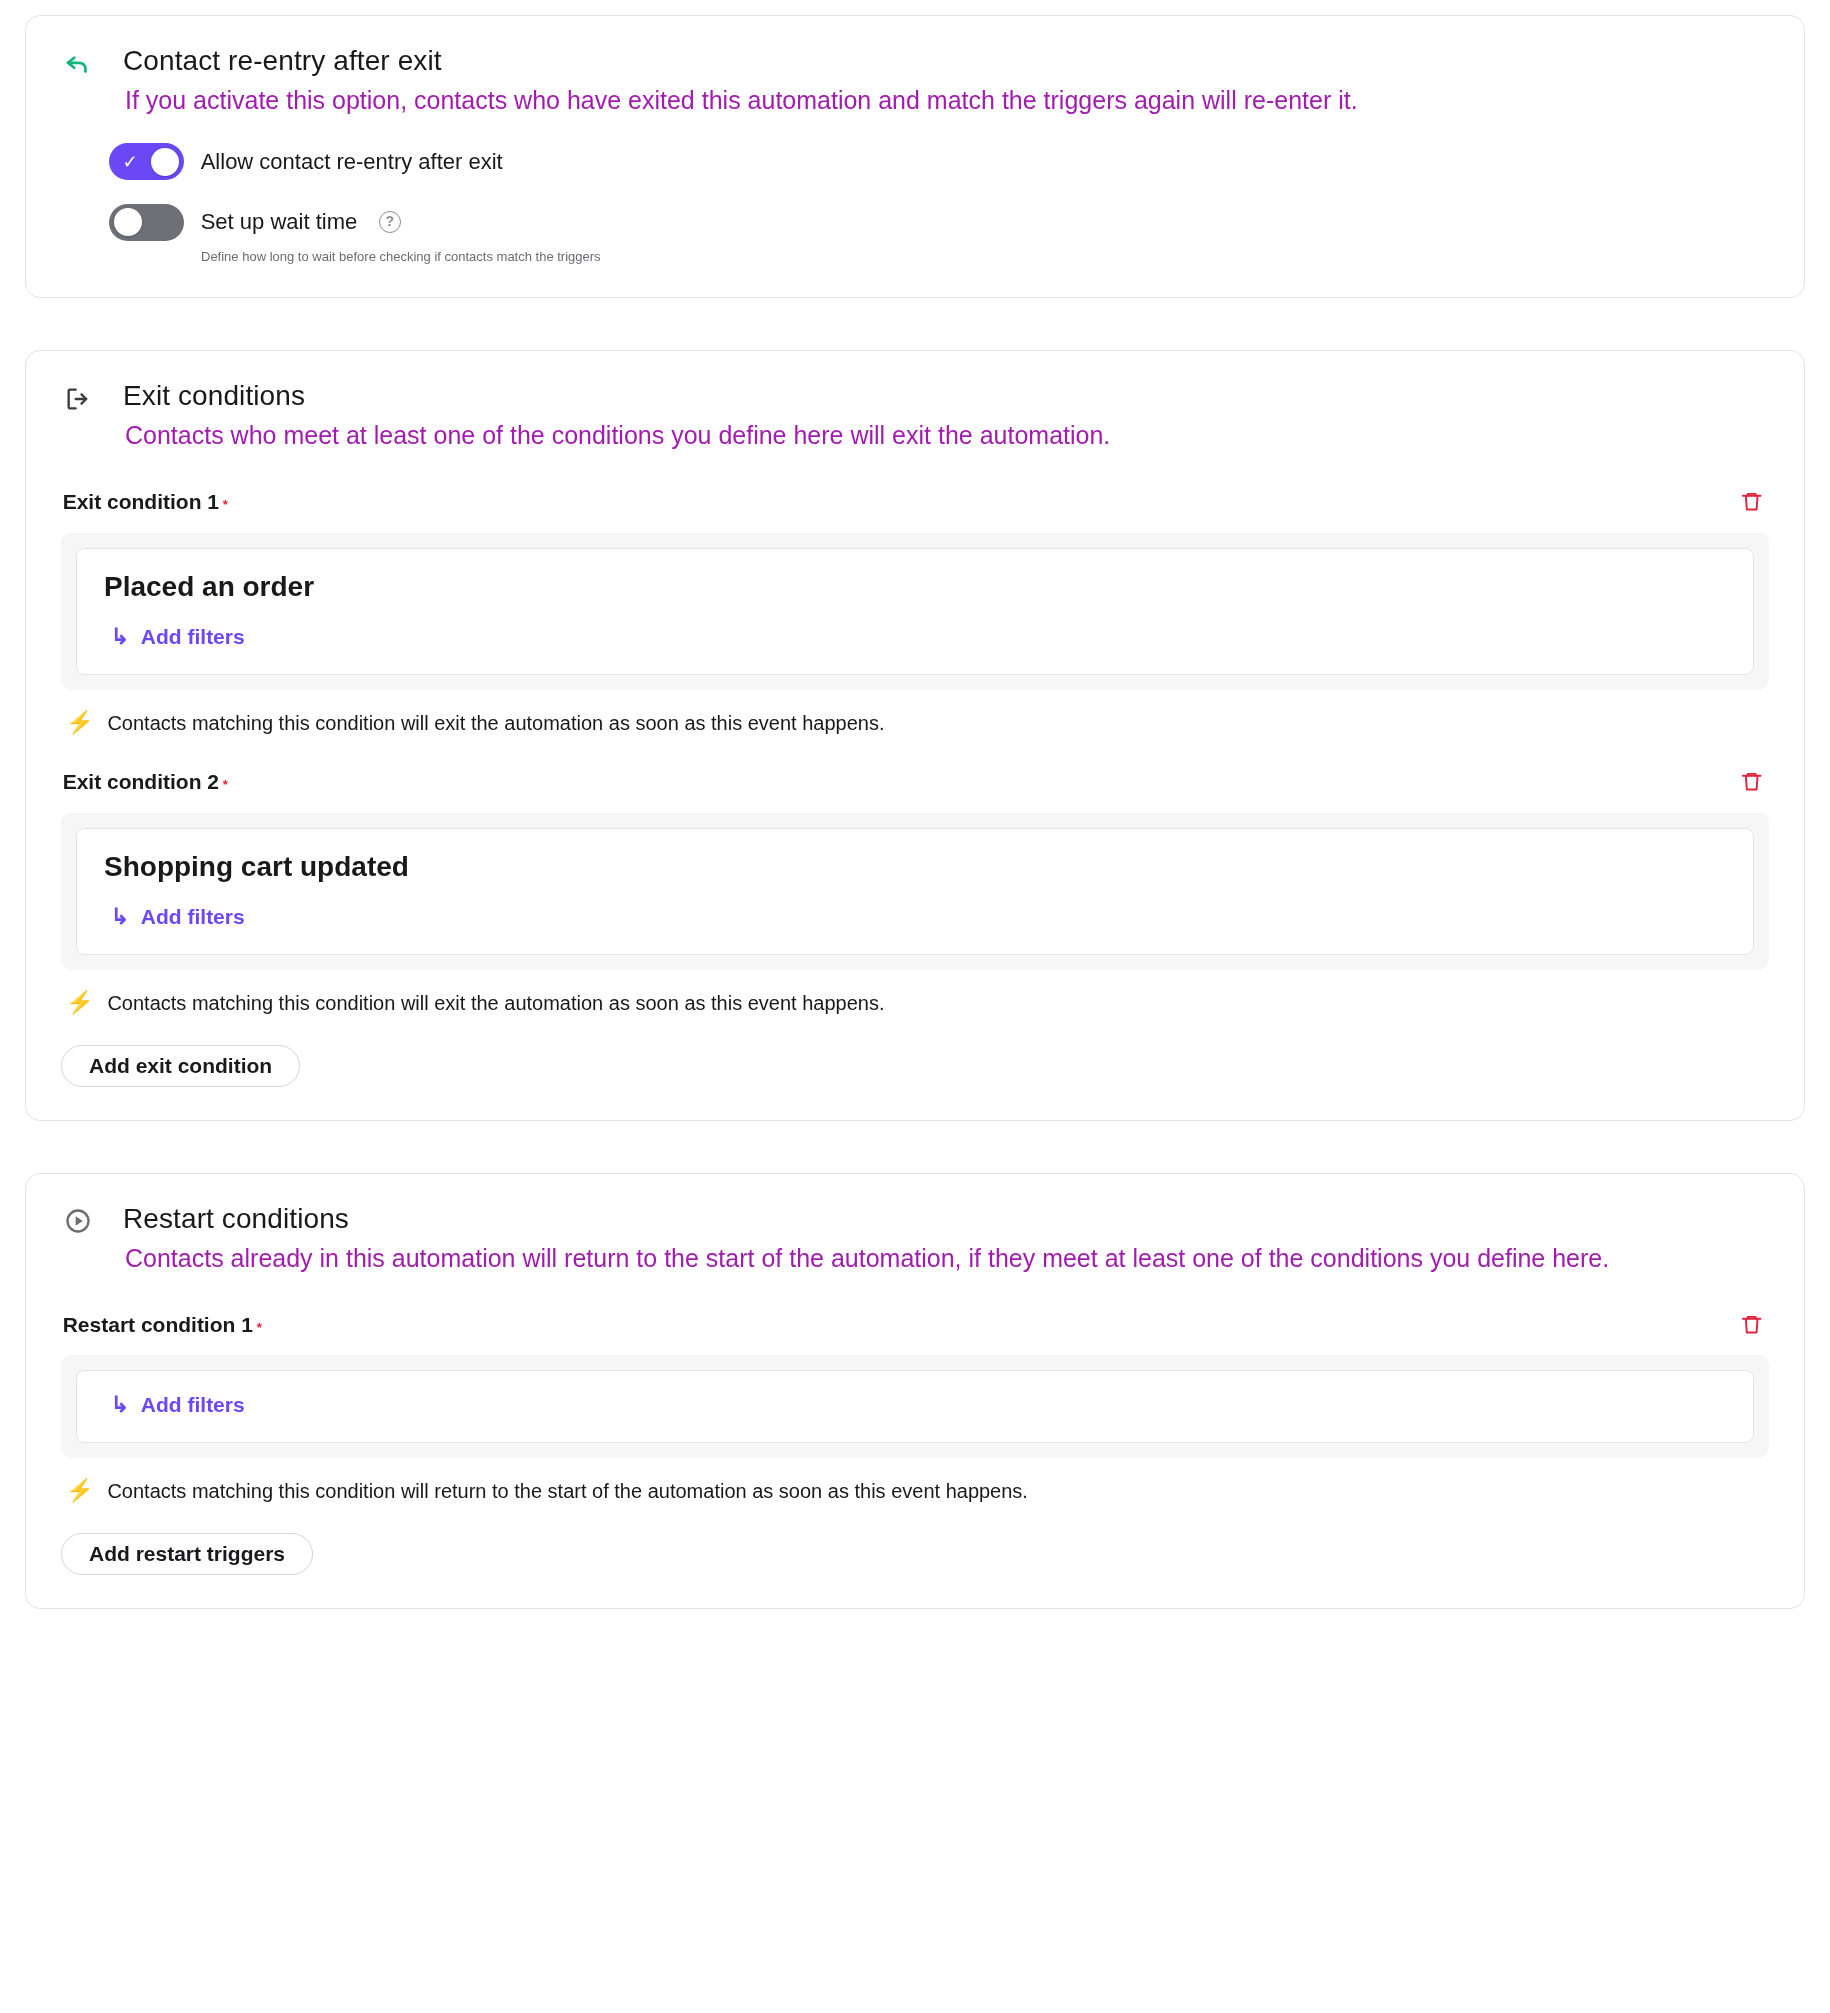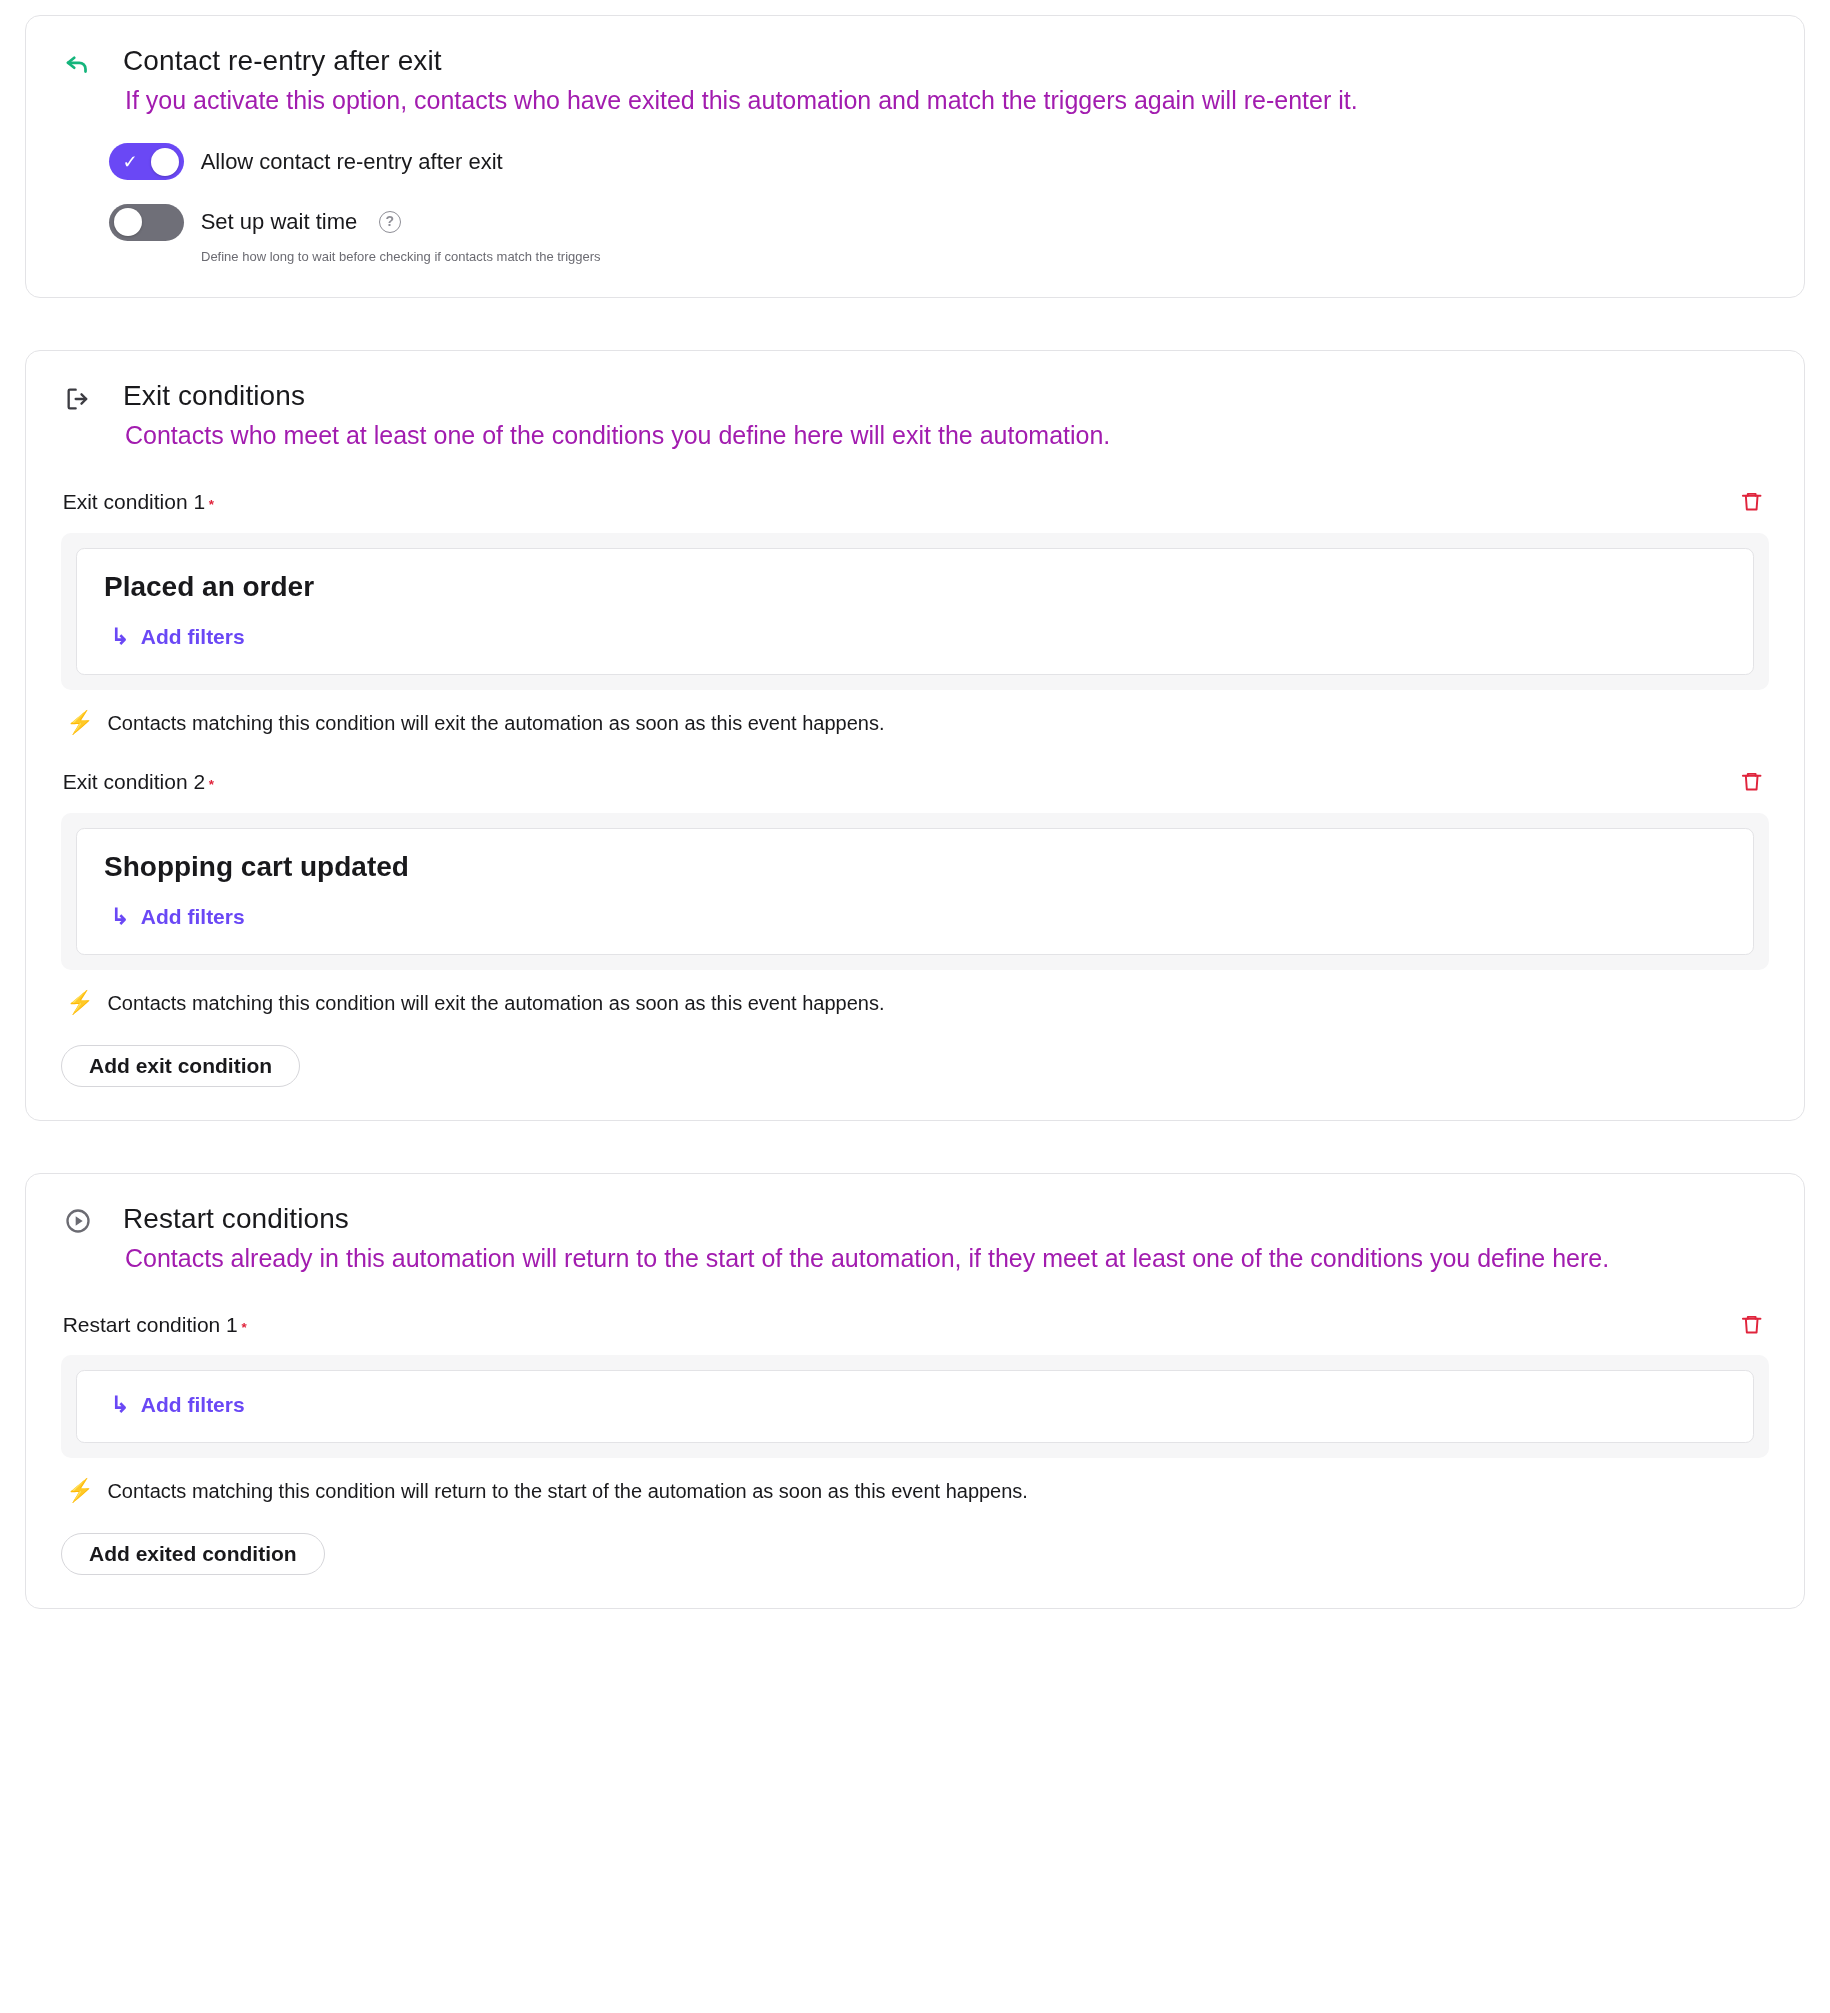--- a/index.html
+++ b/index.html
@@ -120,21 +120,21 @@
   
   .cond-block { margin-top: 33px; }
   .cond-head {
     display: flex;
     align-items: center;
     justify-content: space-between;
     padding: 0 3.3px 0 1.7px;
   }
   .cond-title {
     font-size: 21px;
-    font-weight: normal;
+    font-weight: bold;
     color: #19191c;
   }
   .req { color: #e0243c; font-weight: bold; }
   .trash {
     width: 28px;
     height: 28px;
     display: flex;
     align-items: center;
     justify-content: center;
     cursor: pointer;
@@ -345,15 +345,15 @@
           <span>Add filters</span>
         </div>
       </div>
     </div>
     <div class="note-row">
       <span class="bolt">⚡</span>
       <span class="note-text">Contacts matching this condition will return to the start of the automation as soon as this event happens.</span>
     </div>
   </div>
 
-  <div class="ghost-btn">Add exited condition</div>
+  <div class="ghost-btn">Add restart triggers</div>
 </section>
 
 
 </body></html>

